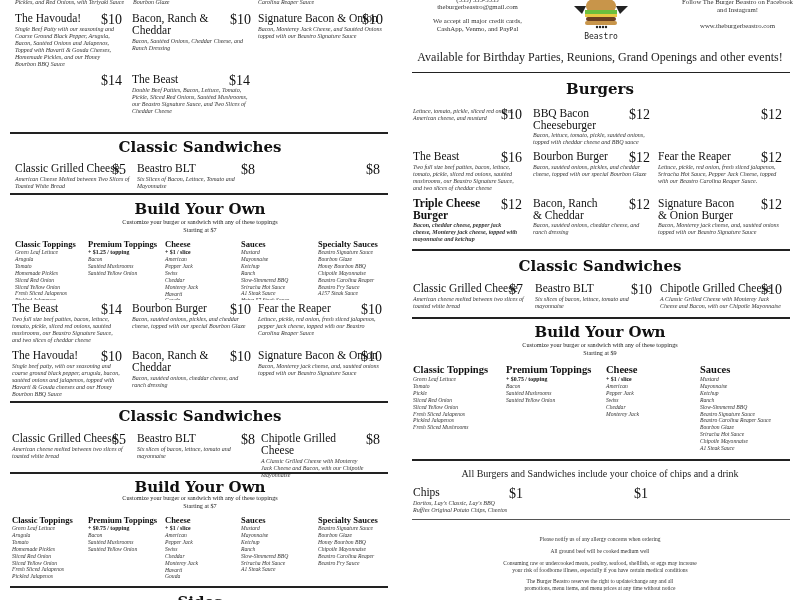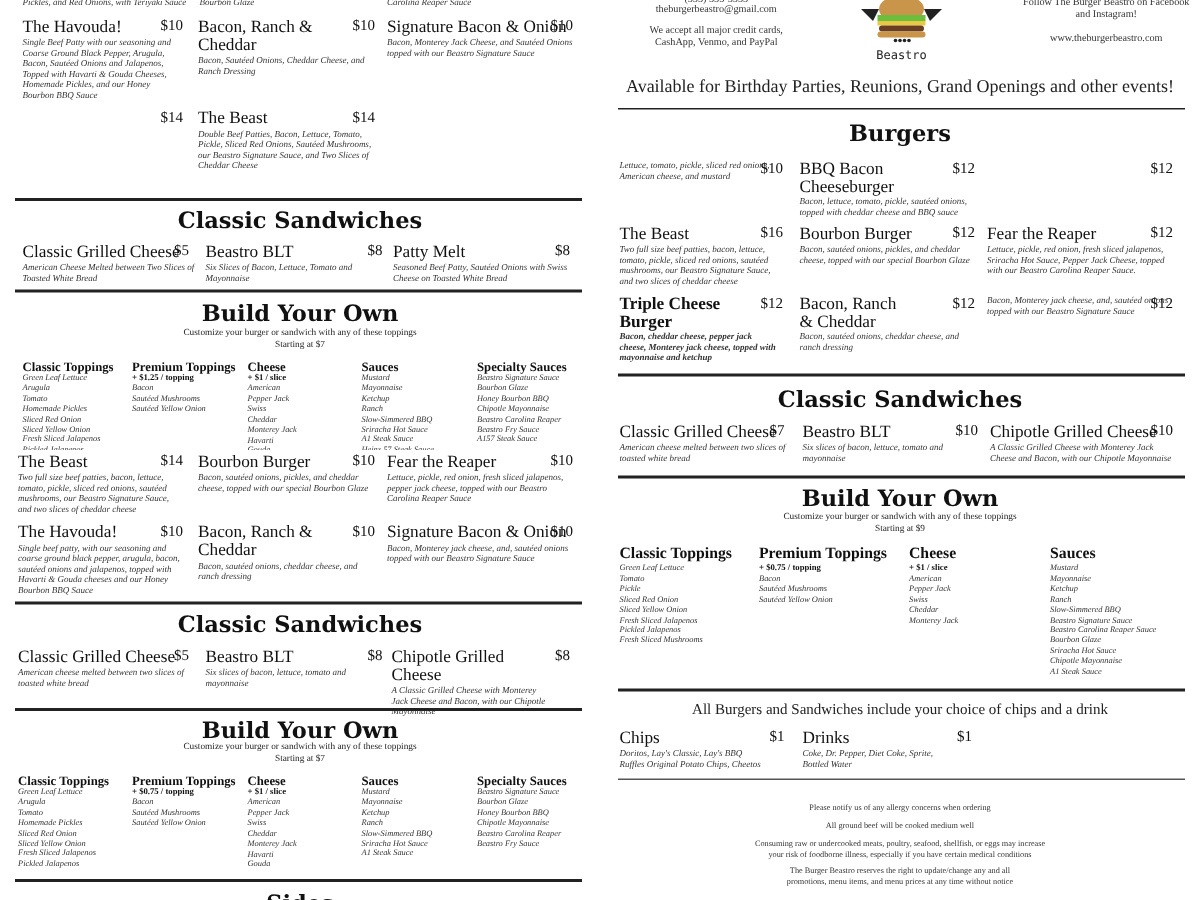--- a/index.html
+++ b/index.html
@@ -3,21 +3,21 @@
 <meta charset="utf-8">
 <style>
   * { box-sizing: border-box; margin: 0; padding: 0; }
   html, body { width: 800px; height: 600px; overflow: hidden; background: #fff; }
   body { font-family: "DejaVu Serif", "Liberation Serif", serif; color: #1a1a1a; position: relative; }
   .page { position: absolute; top: 0; height: 600px; overflow: hidden; background: #fff; }
   .page.left { left: 0; width: 400px; }
   .page.right { left: 400px; width: 400px; }
   .abs { position: absolute; }
   .item-name { font-family: "Liberation Serif", serif; font-size: 11.5px; line-height: 12px; color: #111; }
-  .item-price { font-family: "Liberation Serif", serif; font-size: 10px; color: #111; text-align: right; }
+  .item-price { font-family: "Liberation Serif", serif; font-size: 14px; color: #111; text-align: right; }
   .item-desc { font-family: "Liberation Serif", serif; font-style: italic; font-size: 6px; line-height: 7px; color: #333; }
   .section-title { font-family: "DejaVu Serif", serif; font-weight: bold; font-size: 15px; text-align: center; color: #111; }
   .rule { position: absolute; height: 2px; background: #222; }
   .sub { font-family: "Liberation Serif", serif; font-size: 6.2px; text-align: center; color: #222; line-height: 8px; }
   .col-head { font-family: "Liberation Serif", serif; font-weight: bold; font-size: 8.5px; color: #111; line-height: 10px; }
   .col-note { font-family: "Liberation Serif", serif; font-weight: bold; font-size: 5.8px; color: #111; line-height: 7px; }
   .col-list { font-family: "Liberation Serif", serif; font-style: italic; font-size: 5.6px; color: #333; line-height: 6.9px; }
   .col-list div { white-space: nowrap; }
   .small-center { font-family: "Liberation Serif", serif; font-size: 5.5px; line-height: 7px; text-align: center; color: #333; }
   .header-text { font-family: "Liberation Serif", serif; font-size: 6.8px; line-height: 8px; text-align: center; color: #333; }
@@ -66,24 +66,20 @@
     <div class="item-desc" style="margin-top:2px">American Cheese Melted between Two Slices of Toasted White Bread</div>
   </div>
   <div class="abs item-price" style="left:106px;top:162px;width:20px;">$5</div>
 
   <div class="abs" style="left:137px;top:162px;width:118px;">
     <div class="item-name">Beastro BLT</div>
     <div class="item-desc" style="margin-top:2px">Six Slices of Bacon, Lettuce, Tomato and Mayonnaise</div>
   </div>
   <div class="abs item-price" style="left:235px;top:162px;width:20px;">$8</div>
 
-  <div class="abs" style="left:262px;top:162px;width:120px;">
-    <div class="item-name">Patty Melt</div>
-    <div class="item-desc" style="margin-top:2px">Seasoned Beef Patty, Sautéed Onions with Swiss Cheese on Toasted White Bread</div>
-  </div>
   <div class="abs item-price" style="left:360px;top:162px;width:20px;">$8</div>
 
   <div class="rule" style="left:10px;top:193px;width:378px;"></div>
 
   <div class="abs section-title" style="left:0;top:200px;width:400px;">Build Your Own</div>
   <div class="abs sub" style="left:0;top:218px;width:400px;">Customize your burger or sandwich with any of these toppings</div>
   <div class="abs sub" style="left:0;top:226px;width:400px;">Starting at $7</div>
 
   <div class="abs" style="left:15px;top:239px;width:72px;">
     <div class="col-head">Classic Toppings</div>
@@ -344,20 +340,21 @@
   </div>
   <div class="abs item-price" style="left:100px;top:197px;width:22px;">$12</div>
 
   <div class="abs" style="left:133px;top:197px;width:115px;">
     <div class="item-name" style="width:70px">Bacon, Ranch &amp; Cheddar</div>
     <div class="item-desc" style="margin-top:1px">Bacon, sautéed onions, cheddar cheese, and ranch dressing</div>
   </div>
   <div class="abs item-price" style="left:228px;top:197px;width:22px;">$12</div>
 
   <div class="abs" style="left:258px;top:197px;width:125px;">
+    <div class="item-name" style="width:85px">Signature Bacon &amp; Onion Burger</div>
     <div class="item-desc" style="margin-top:1px">Bacon, Monterey jack cheese, and, sautéed onions topped with our Beastro Signature Sauce</div>
   </div>
   <div class="abs item-price" style="left:360px;top:197px;width:22px;">$12</div>
 
   <div class="rule" style="left:12px;top:249px;width:378px;"></div>
 
   <div class="abs section-title" style="left:0;top:257px;width:400px;">Classic Sandwiches</div>
 
   <div class="abs" style="left:13px;top:282px;width:115px;">
     <div class="item-name">Classic Grilled Cheese</div>
@@ -436,24 +433,20 @@
   <div class="rule" style="left:12px;top:459px;width:378px;"></div>
 
   <div class="abs" style="left:0;top:468px;width:400px;text-align:center;font-family:'Liberation Serif',serif;font-size:10px;color:#222;">All Burgers and Sandwiches include your choice of chips and a drink</div>
 
   <div class="abs" style="left:13px;top:486px;width:100px;">
     <div class="item-name">Chips</div>
     <div class="item-desc" style="margin-top:2px">Doritos, Lay's Classic, Lay's BBQ Ruffles Original Potato Chips, Cheetos</div>
   </div>
   <div class="abs item-price" style="left:103px;top:486px;width:20px;">$1</div>
 
-  <div class="abs" style="left:135px;top:486px;width:95px;">
-    <div class="item-name">Drinks</div>
-    <div class="item-desc" style="margin-top:2px">Coke, Dr. Pepper, Diet Coke, Sprite, Bottled Water</div>
-  </div>
   <div class="abs item-price" style="left:228px;top:486px;width:20px;">$1</div>
 
   <div class="rule" style="left:12px;top:519px;width:378px;height:1px;background:#555;"></div>
 
   <div class="abs small-center" style="left:100px;top:536px;width:200px;">Please notify us of any allergy concerns when ordering</div>
   <div class="abs small-center" style="left:100px;top:548px;width:200px;">All ground beef will be cooked medium well</div>
   <div class="abs small-center" style="left:100px;top:560px;width:200px;">Consuming raw or undercooked meats, poultry, seafood, shellfish, or eggs may increase your risk of foodborne illness, especially if you have certain medical conditions</div>
   <div class="abs small-center" style="left:115px;top:578px;width:170px;">The Burger Beastro reserves the right to update/change any and all promotions, menu items, and menu prices at any time without notice</div>
 </div>
 

